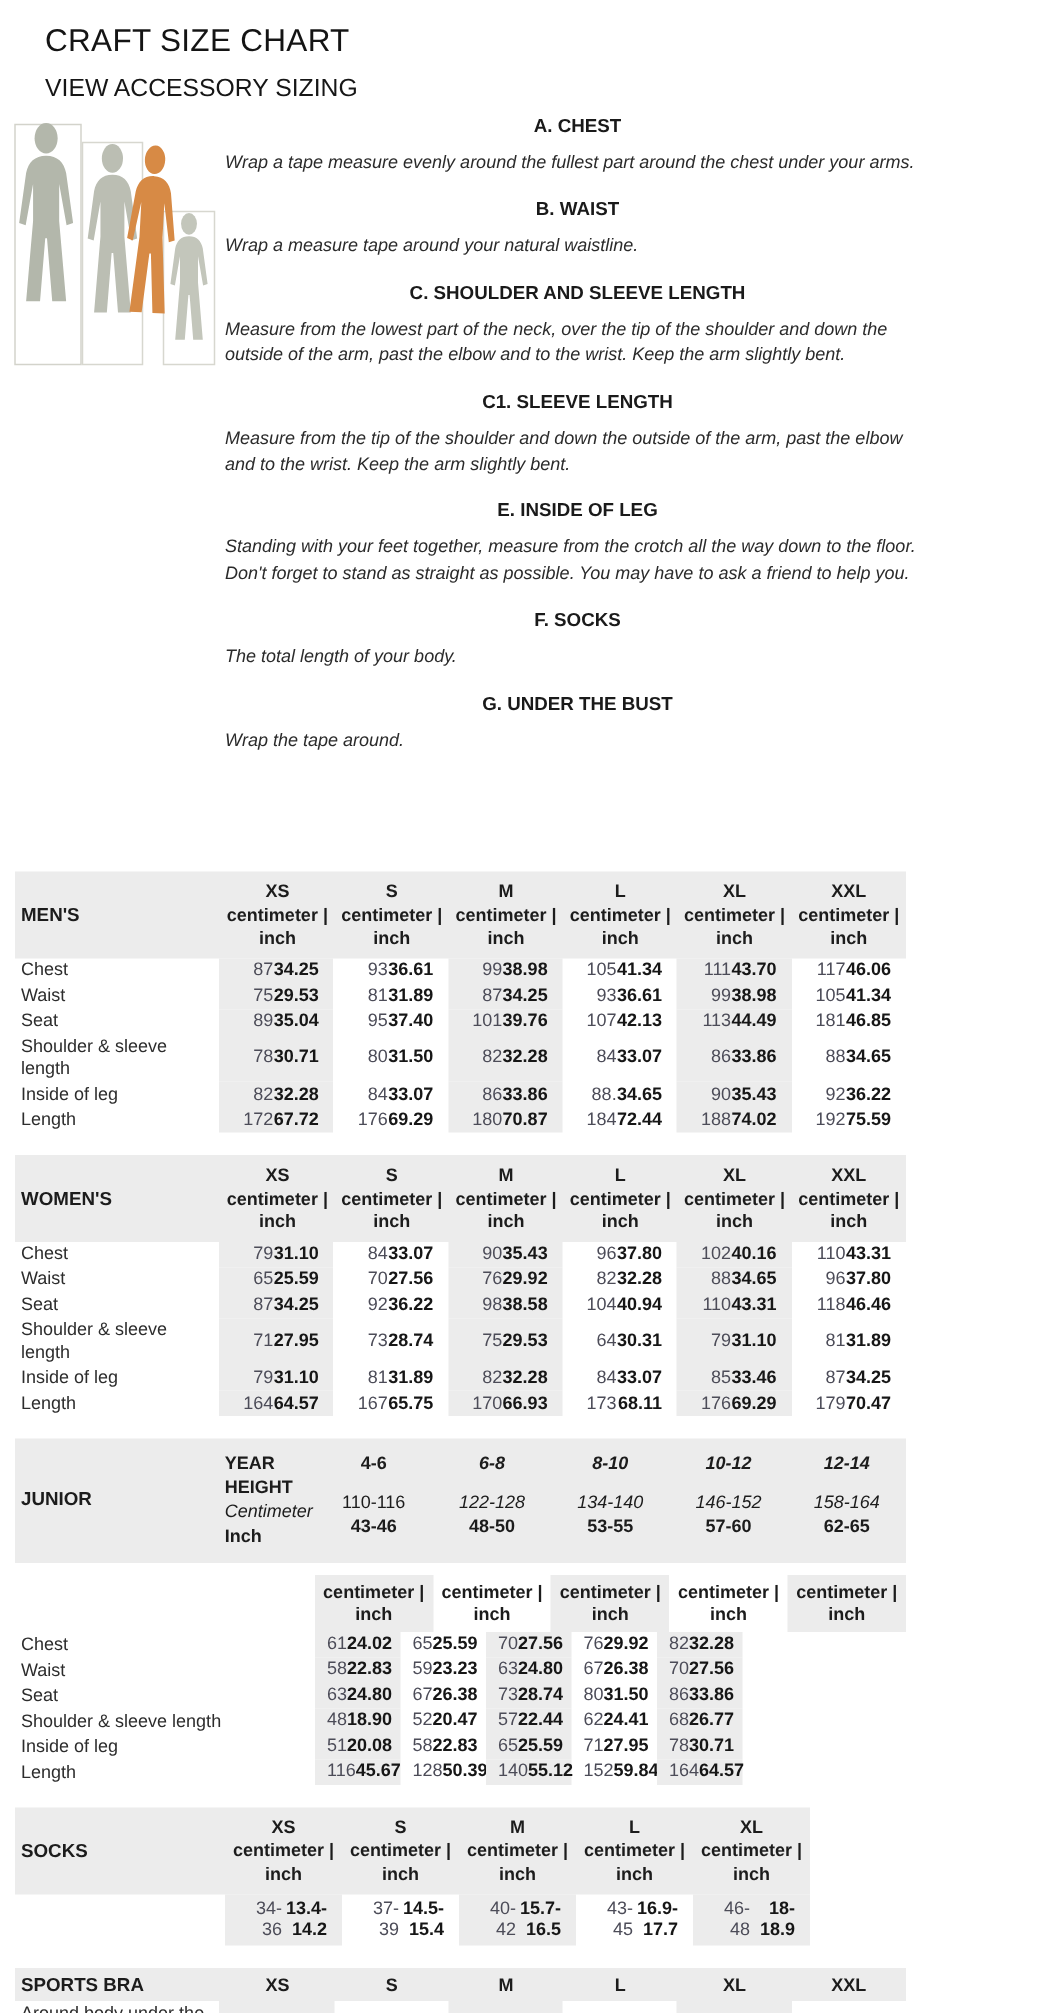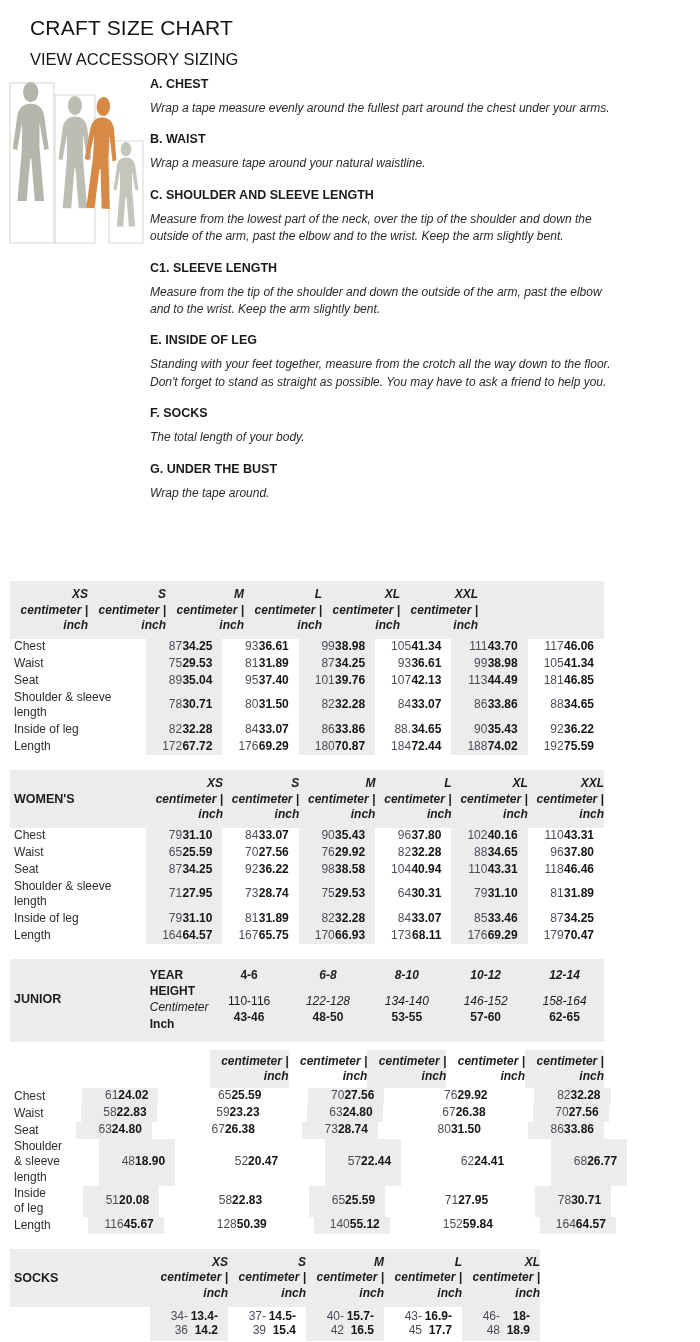--- a/index.html
+++ b/index.html
@@ -8,47 +8,47 @@
     font-family:"Liberation Sans","DejaVu Sans",sans-serif;color:#1c1c1c;
     padding-top:12px;
   }
   
   .page-title{font-size:21px;font-weight:400;margin:4px 0 10px 30px;letter-spacing:.2px;color:#141414;}
   .page-subtitle{font-size:16.5px;font-weight:400;margin:0 0 6px 30px;color:#161616;cursor:pointer;}
   .top-wrap{position:relative;min-height:480px;}
   .figures{position:absolute;left:8px;top:4px;}
   #measurements{margin-left:150px;width:470px;padding-top:2px;}
   .m-block{margin-bottom:15px;}
-  .m-head{font-size:12.5px;font-weight:bold;color:#1a1a1a;margin:0 0 9px 0;}
+  .m-head{font-size:12.5px;font-weight:bold;color:#1a1a1a;margin:0 0 9px 0;text-align:center;}
   .m-text{font-size:12px;font-style:italic;color:#2b2b2b;line-height:1.45;margin:0;}
   
   :root{--grey:#ececec;--cm:#4c4c58;--inch:#161616;}
   #tables{margin:26px 0 0 10px;}
   .tbl{width:594px;font-size:12px;margin-bottom:15px;}
   .tbl.socks{width:530px;}
   .t-hdr{display:flex;background:var(--grey);padding:6px 0 5px 0;}
   .t-hdr .lblc{font-weight:bold;font-size:12.5px;display:flex;align-items:center;}
   .lblc{width:140px;box-sizing:border-box;padding-left:4px;}
-  .colh{width:78px;text-align:right;font-weight:bold;line-height:1.3;font-style:italic;}
+  .colh{width:78px;text-align:center;font-weight:bold;line-height:1.3;}
   .colh div{white-space:nowrap;}
   .t-row{display:flex;min-height:17px;}
   .t-row .lblc{display:flex;align-items:center;color:#2d2d2d;line-height:1.3;}
   .cell{width:78px;display:flex;align-items:center;box-sizing:border-box;padding:1px 10px 1px 8px;}
   .stripe{background:var(--grey);}
   .cm{width:28px;text-align:right;color:var(--cm);line-height:1.15;}
   .in{flex:1;text-align:right;font-weight:bold;color:var(--inch);line-height:1.15;}
   
   .jr-note{width:60px;box-sizing:border-box;font-size:12px;line-height:1.35;}
   .jr-note div{white-space:nowrap;}
   .st-bi{font-weight:bold;}
   .st-i{font-style:italic;}
   .jr-col{width:79px;text-align:center;line-height:1.35;}
   .jr-age{font-weight:bold;margin-bottom:10px;}
   .it{font-style:italic;}
-  .jr-cell{width:79px;margin-left:37px;}
+  .jr-cell{width:57px;}
   .jr-spacer{width:200px;box-sizing:border-box;padding-left:4px;display:flex;align-items:center;color:#2d2d2d;line-height:1.3;}
   .gap8{height:8px;}
   .subh{display:flex;}
   .subh .colh{padding:4px 0 3px 0;width:79px;}
   
   .bra-hdr{display:flex;background:var(--grey);padding:4px 0;}
   .bra-hdr .colh{line-height:1.2;}
   .tall-cell{min-height:34px;}
 </style>
 </head>
@@ -108,20 +108,21 @@
       <div class="m-block">
         <div class="m-head">G. UNDER THE BUST</div>
         <p class="m-text">Wrap the tape around.</p>
       </div>
     </div>
 </div>
 
 <div id="tables">
     <div class="tbl">
       <div class="t-hdr">
+        <div class="lblc">MEN'S</div>
         <div class="colh">
           <div class="size-label">XS</div>
           <div>centimeter |</div>
           <div>inch</div>
         </div>
         <div class="colh">
           <div class="size-label">S</div>
           <div>centimeter |</div>
           <div>inch</div>
         </div>

